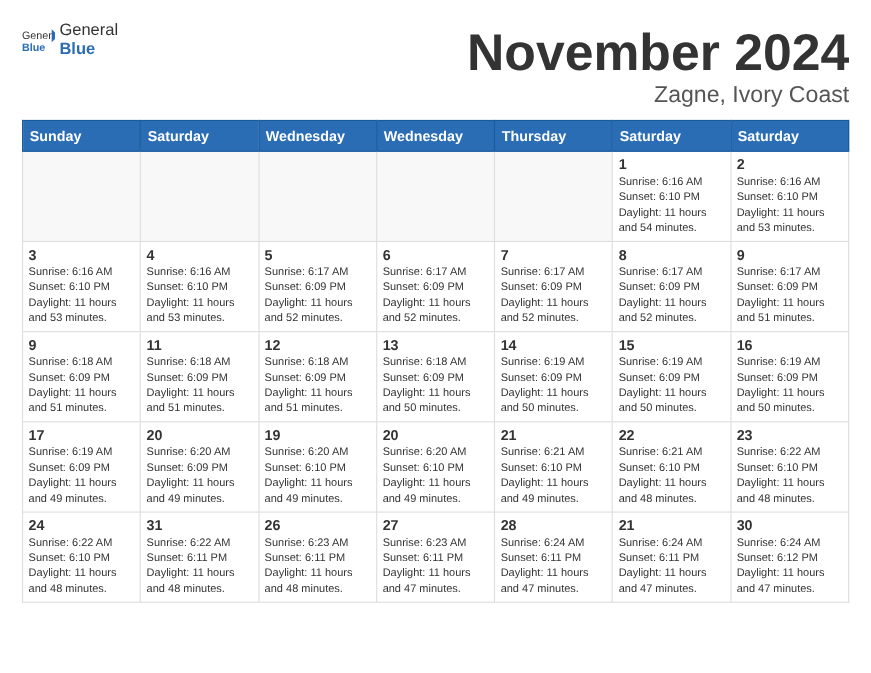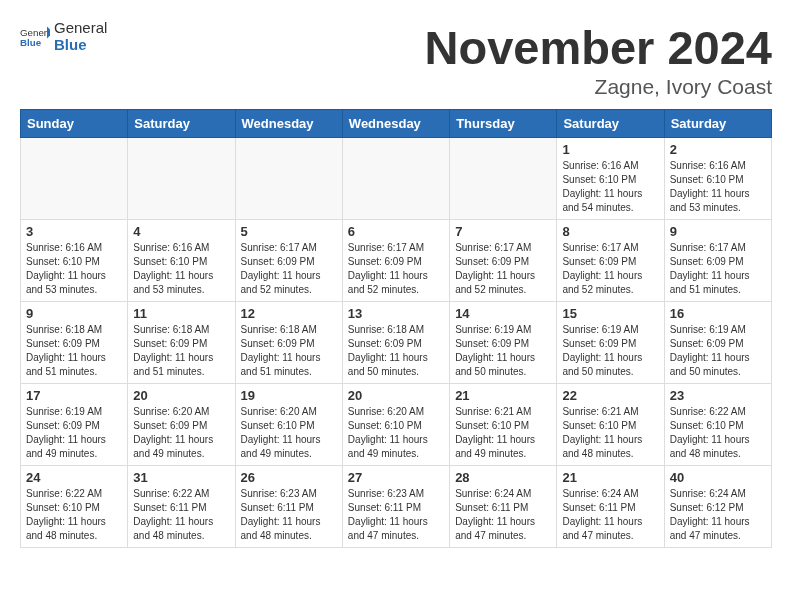--- a/index.html
+++ b/index.html
@@ -239,18 +239,18 @@
         </td>
         <td>
           <span class="day-number">28</span>
           <div class="day-info">Sunrise: 6:24 AM<br>Sunset: 6:11 PM<br>Daylight: 11 hours<br>and 47 minutes.</div>
         </td>
         <td>
           <span class="day-number">21</span>
           <div class="day-info">Sunrise: 6:24 AM<br>Sunset: 6:11 PM<br>Daylight: 11 hours<br>and 47 minutes.</div>
         </td>
         <td>
-          <span class="day-number">40</span>
+          <span class="day-number">30</span>
           <div class="day-info">Sunrise: 6:24 AM<br>Sunset: 6:12 PM<br>Daylight: 11 hours<br>and 47 minutes.</div>
         </td>
       </tr>
     </tbody>
 </table>
 
 </body></html>

